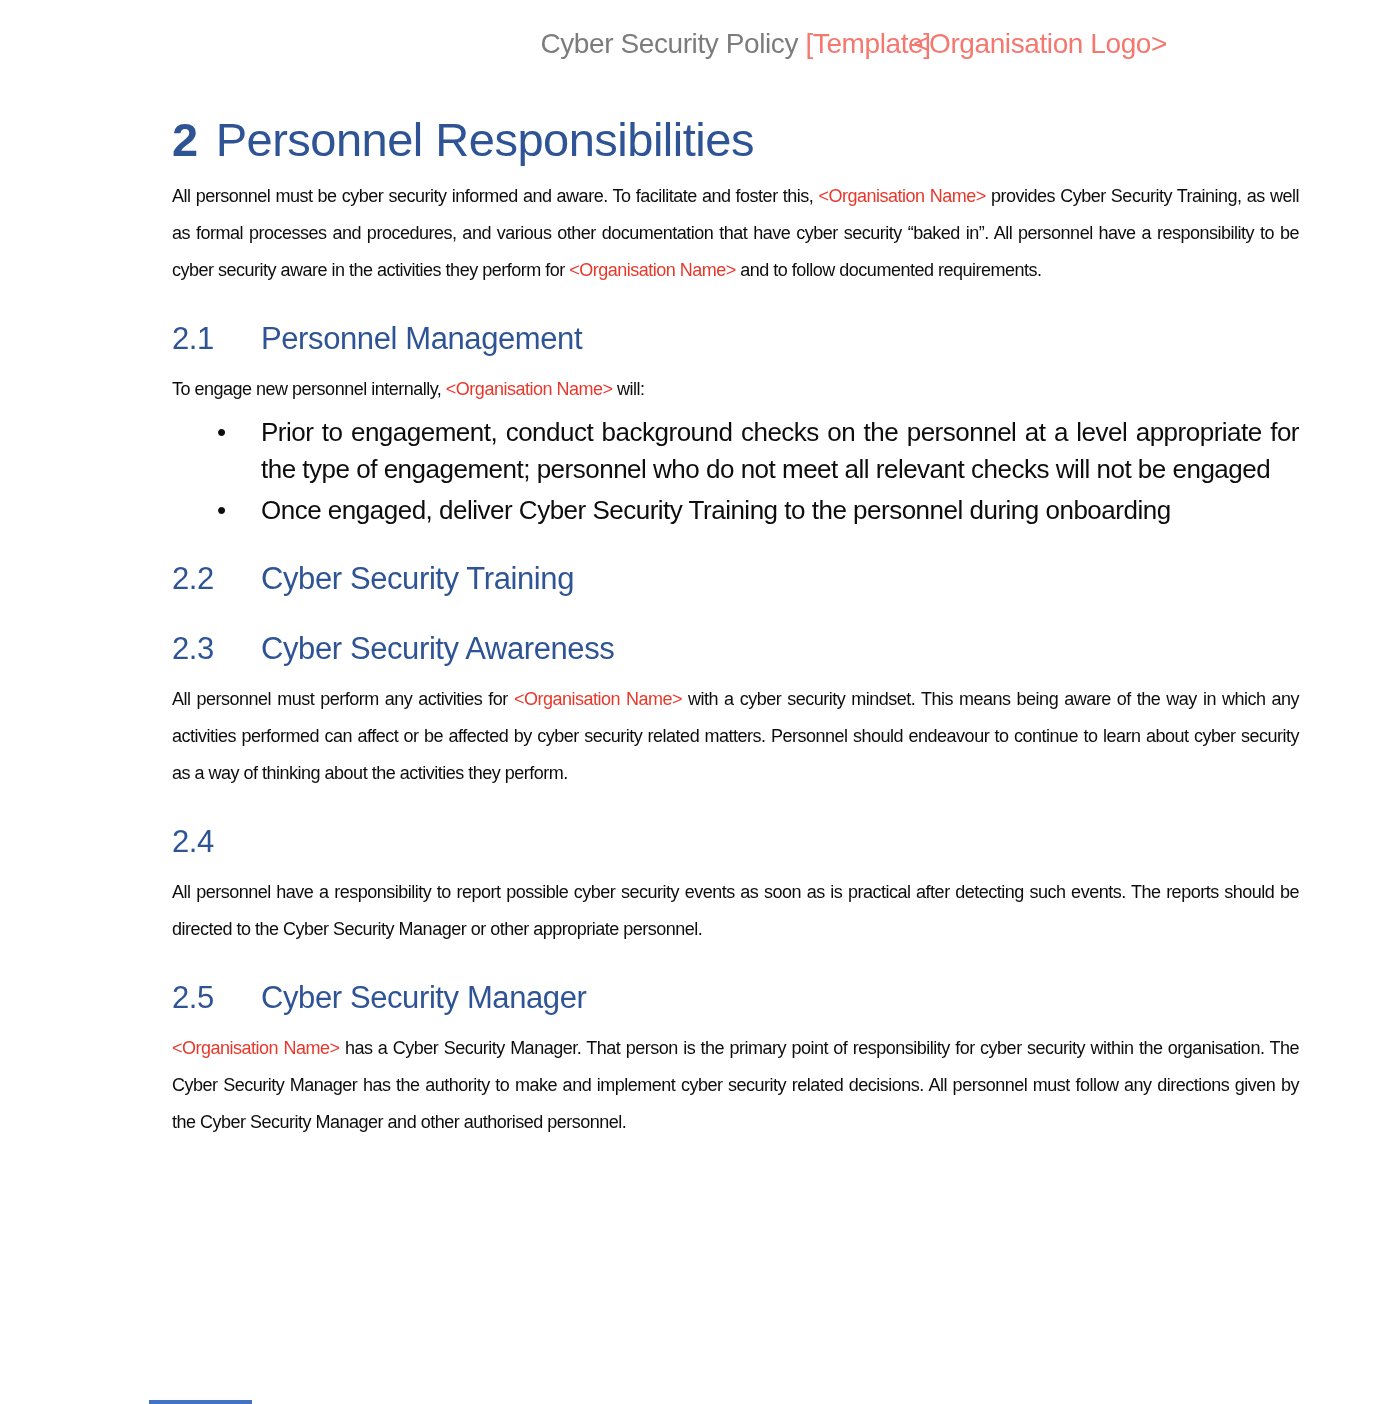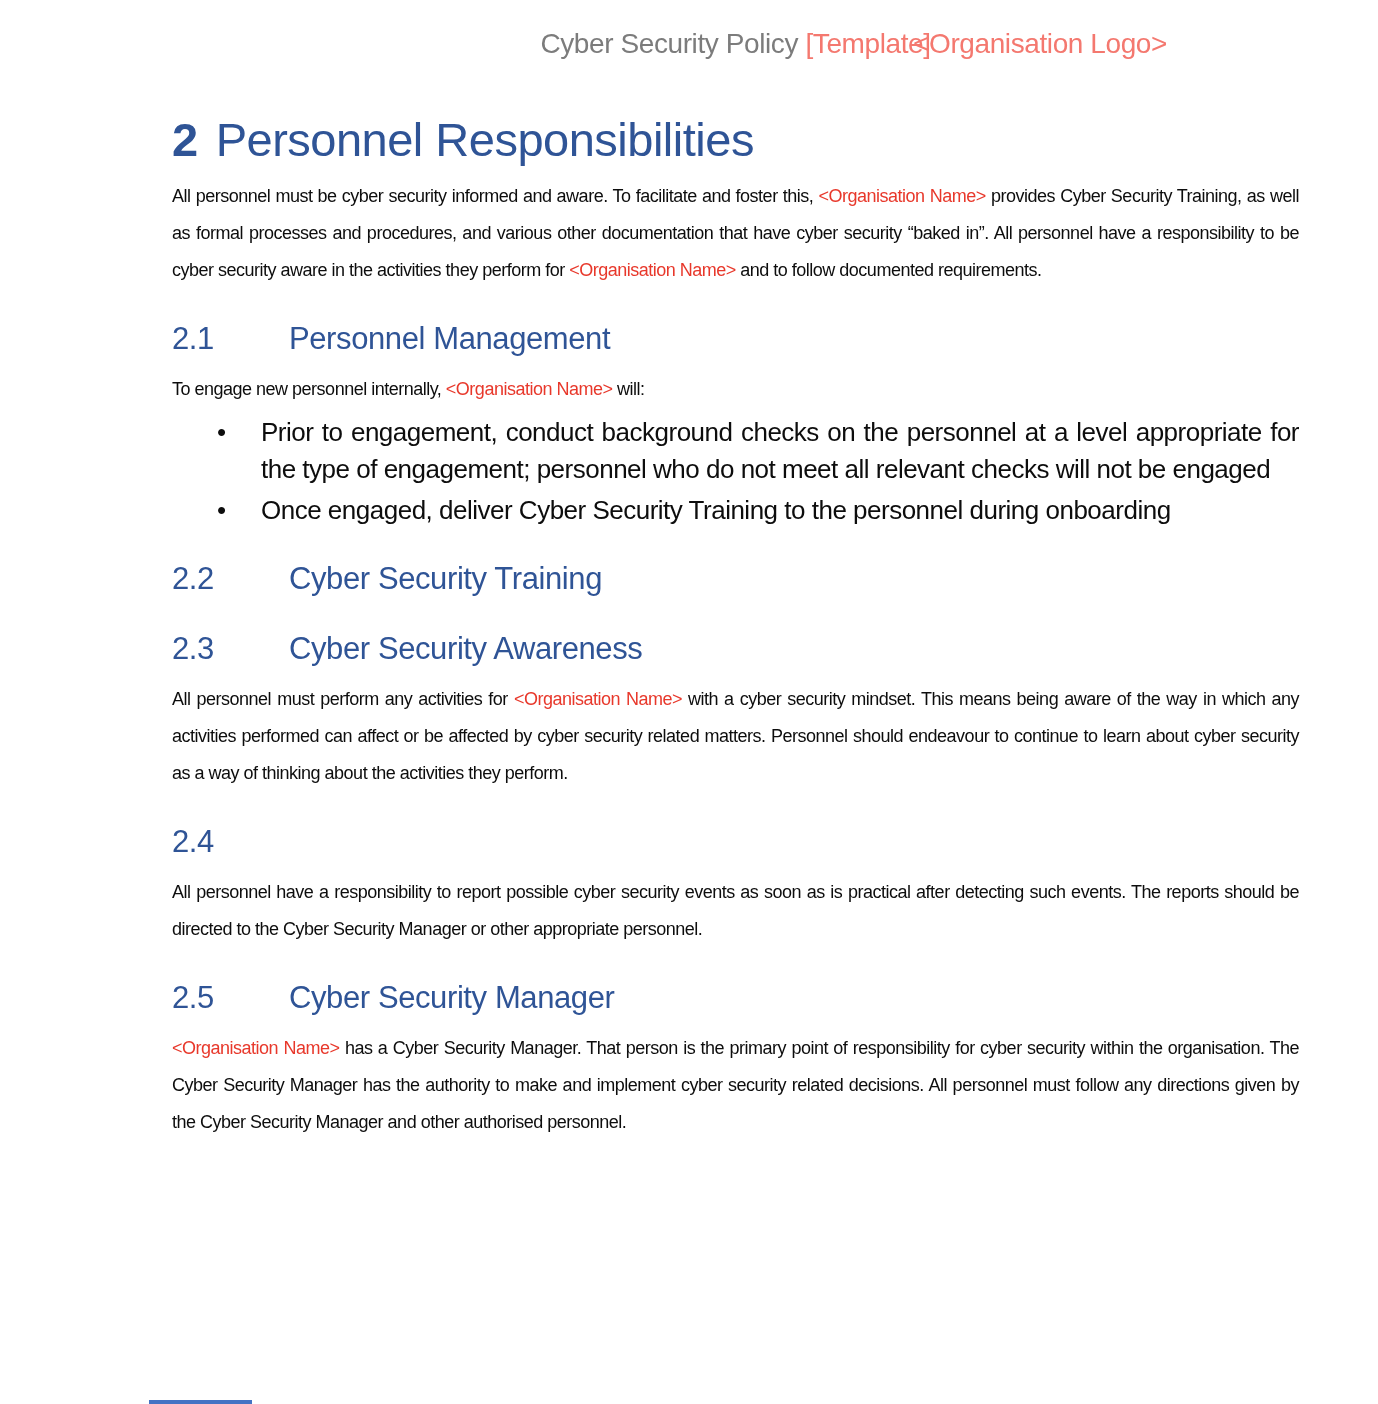--- a/index.html
+++ b/index.html
@@ -46,21 +46,20 @@
   }
   .h1-num { font-weight: 700; margin-right: 18px; }
   h2 {
     display: flex;
     margin: 30px 0 12px 0;
     font-size: 31px;
     line-height: 40px;
     font-weight: 400;
     color: var(--heading-blue);
     letter-spacing: -0.4px;
-    gap: 28px;
   }
   .h2-num { width: 89px; flex-shrink: 0; }
 
   
   p.body {
     margin: 12px 0 0 0;
     font-size: 18px;
     line-height: 37px;
     letter-spacing: -0.5px;
     text-align: justify;

